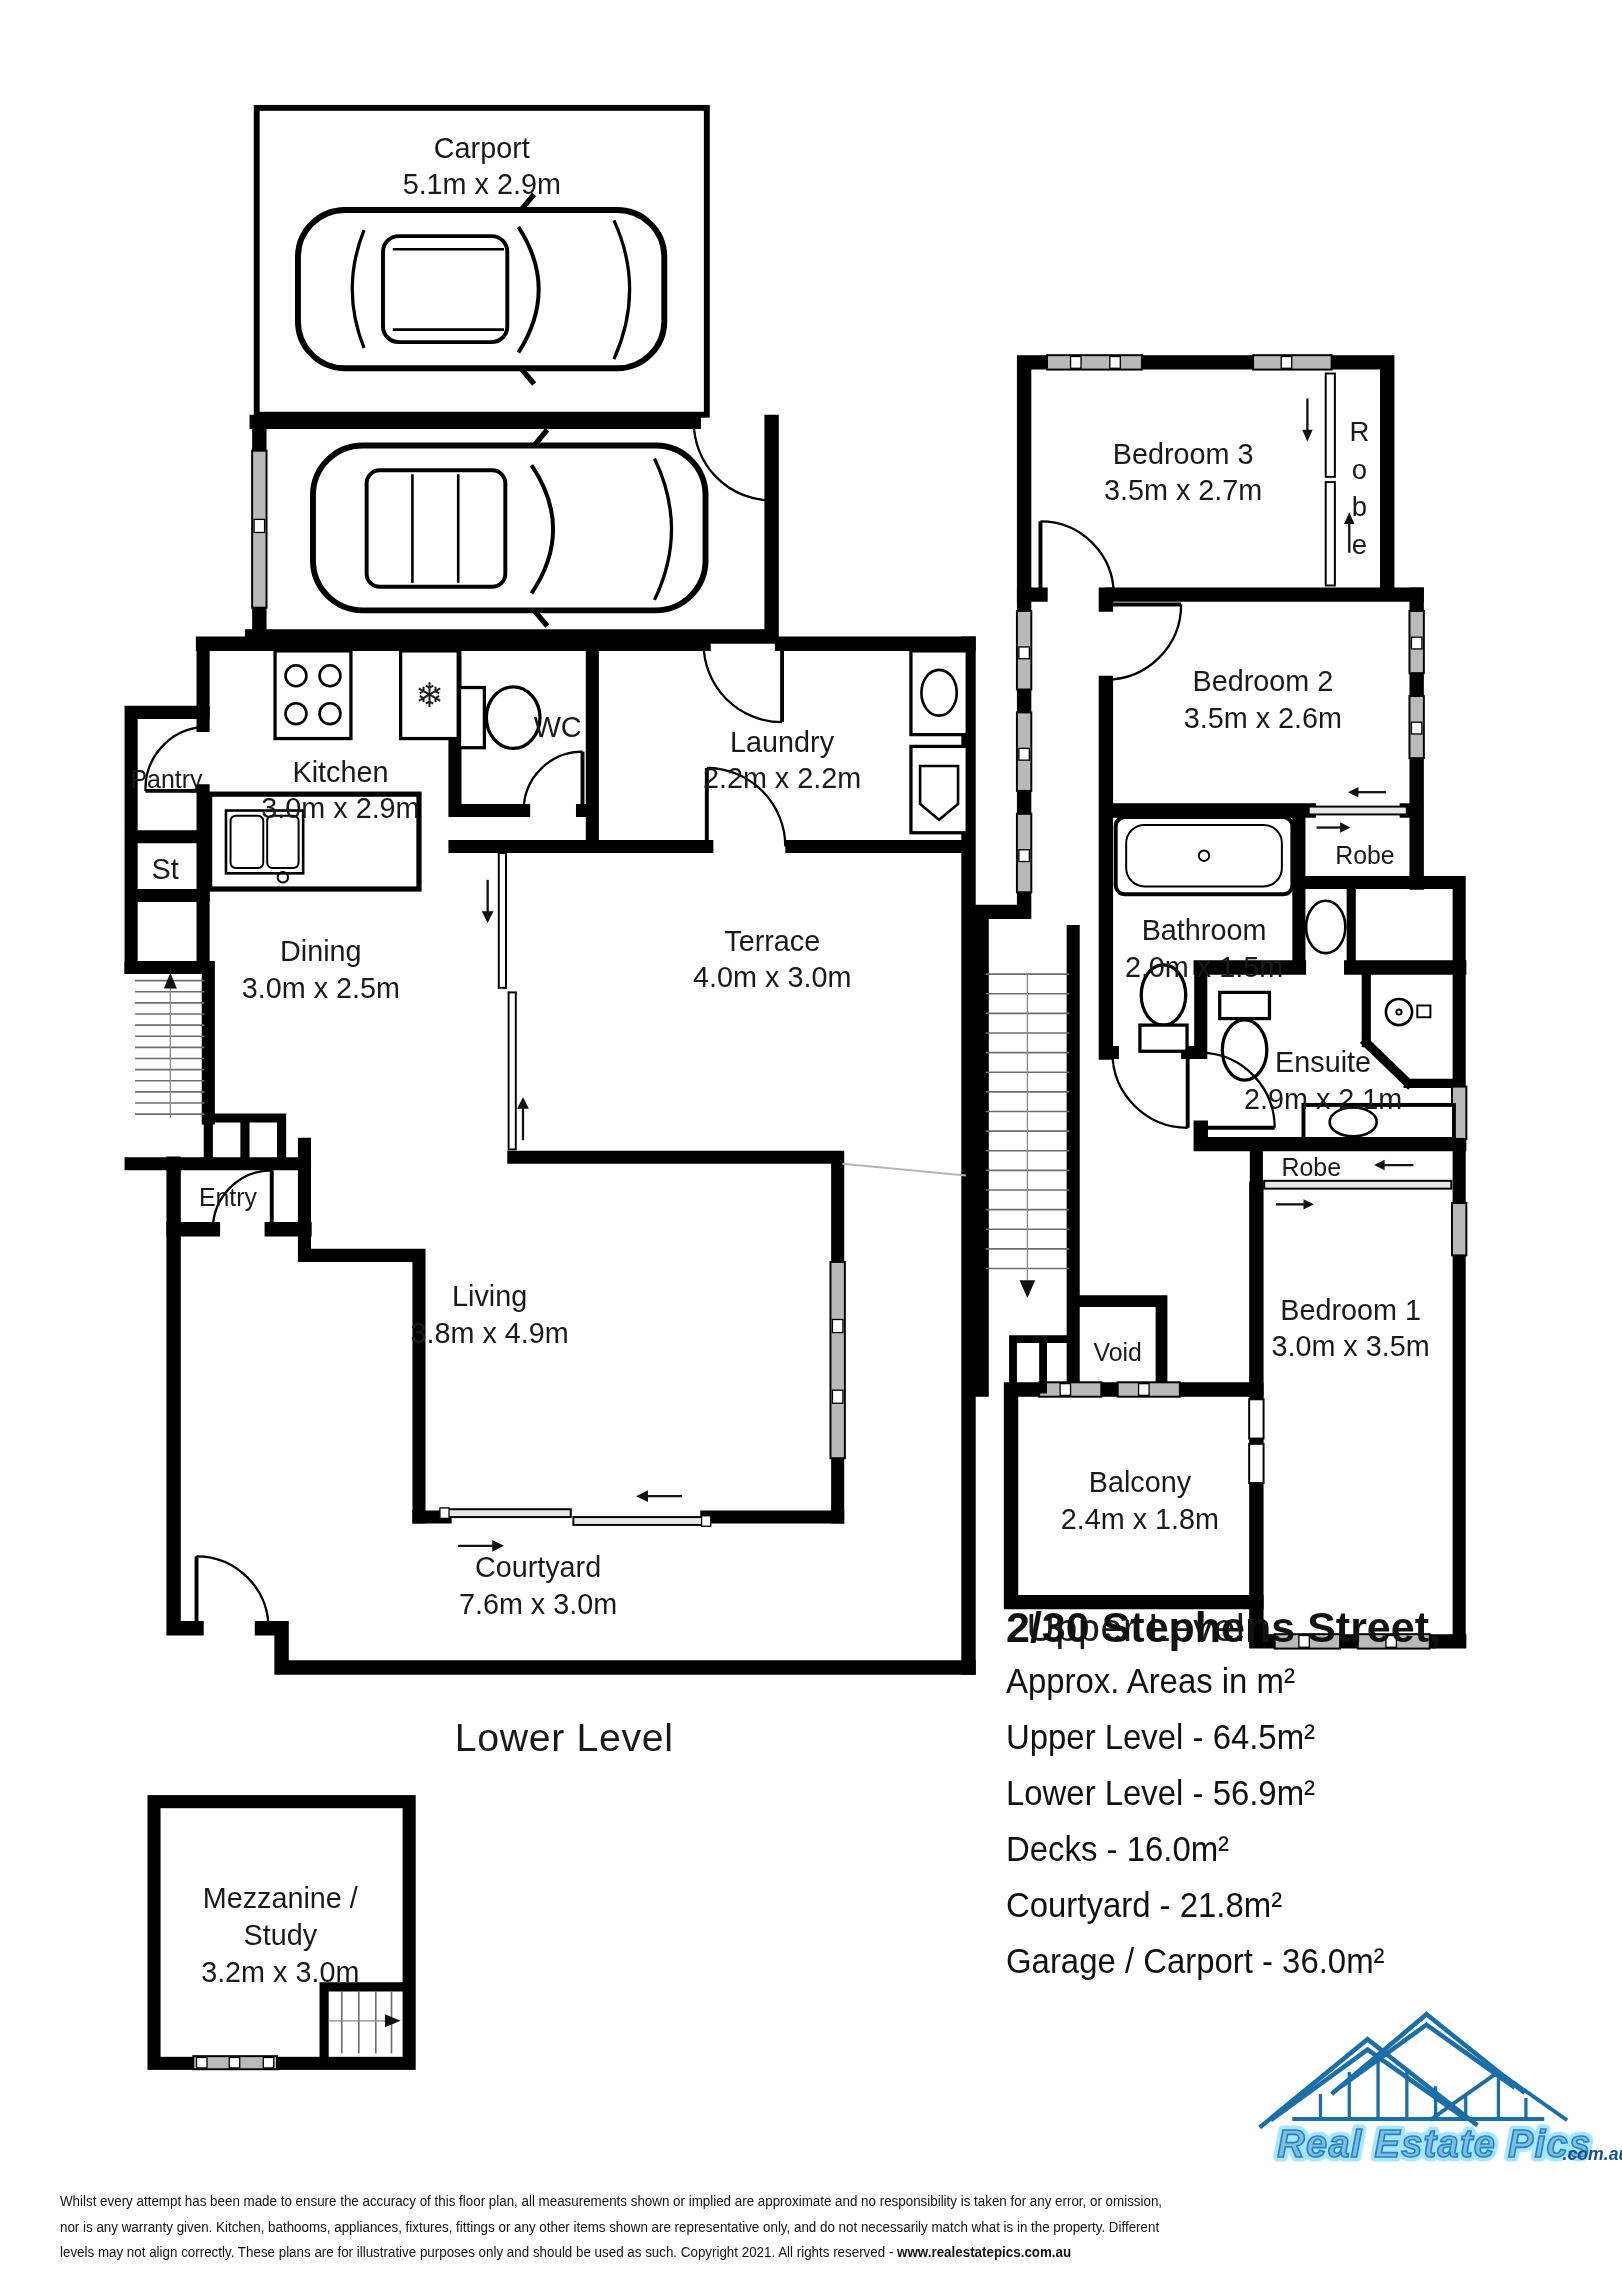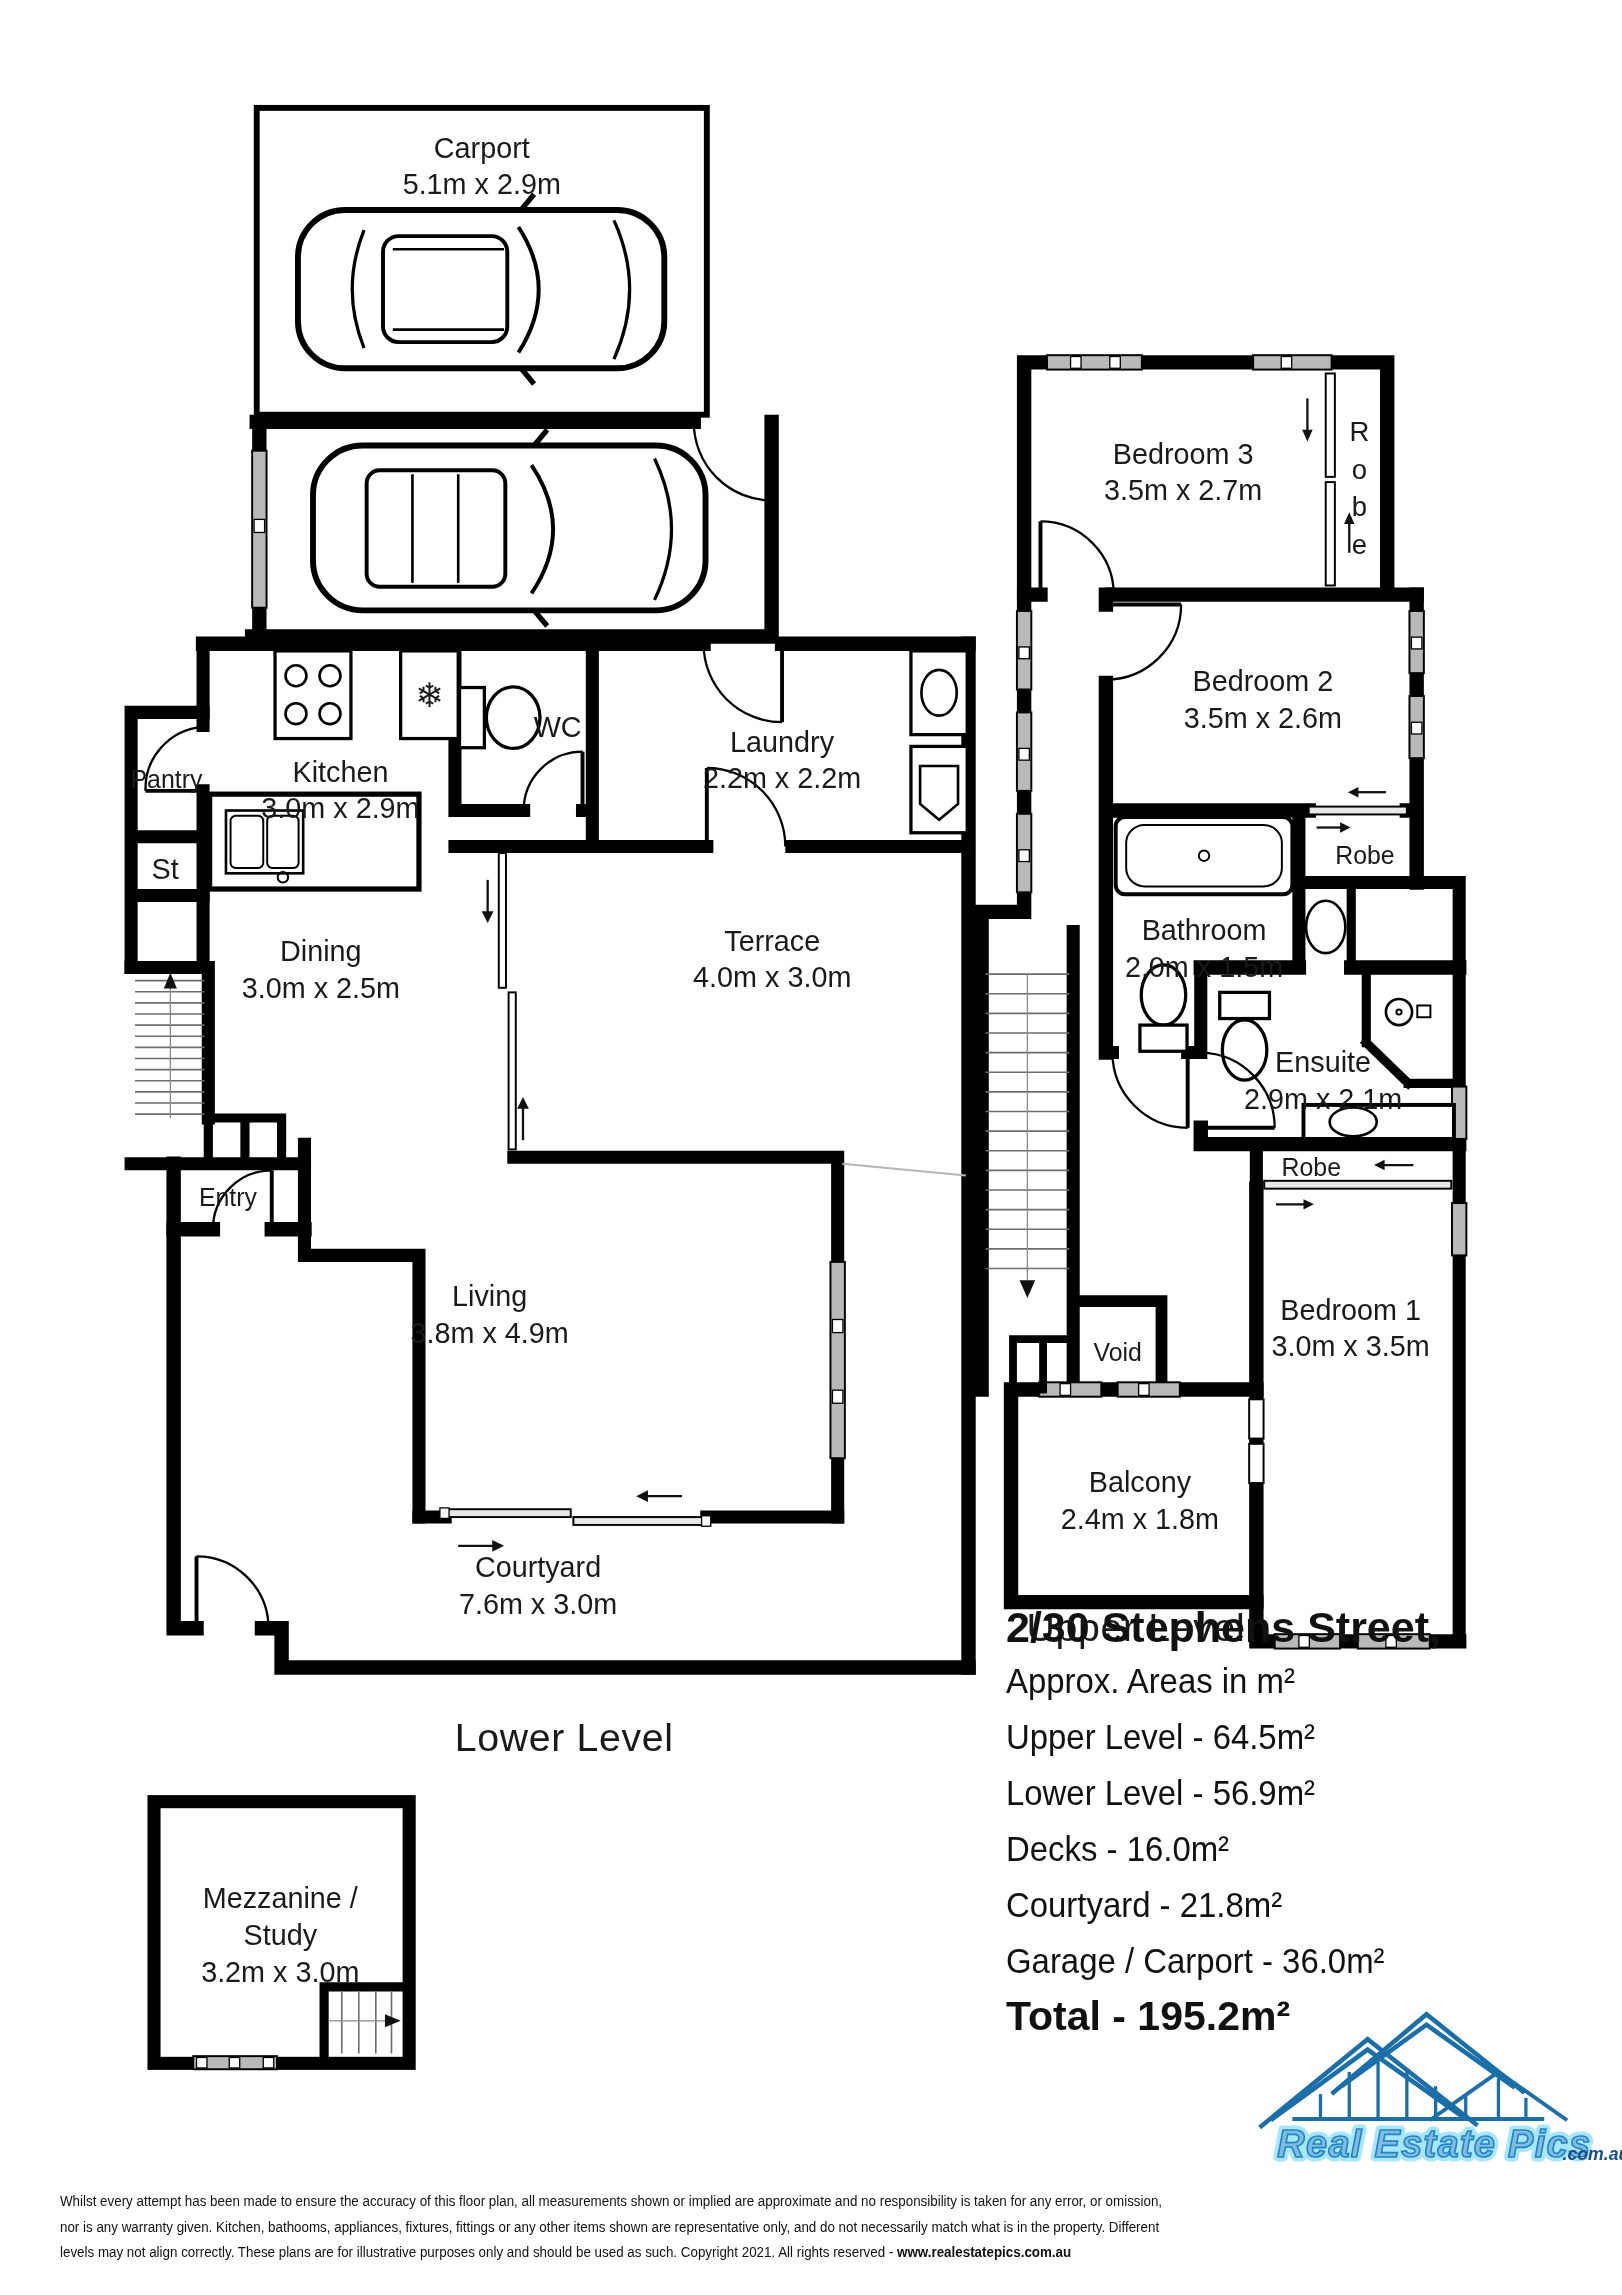--- a/index.html
+++ b/index.html
@@ -401,21 +401,20 @@
 <div class="vlabel">Robe</div>
 
 <div class="info">
   <div class="addr">2/30 Stephens Street,</div>
   <div class="areas">Approx. Areas in m²</div>
   <div class="areas">Upper Level - 64.5m²</div>
   <div class="areas">Lower Level - 56.9m²</div>
   <div class="areas">Decks - 16.0m²</div>
   <div class="areas">Courtyard - 21.8m²</div>
   <div class="areas">Garage / Carport - 36.0m²</div>
-  <div class="total">Total - 195.2m²</div>
 </div>
 
 <div class="disclaimer">
   <div class="dline">Whilst every attempt has been made to ensure the accuracy of this floor plan, all measurements shown or implied are approximate and no responsibility is taken for any error, or omission,</div>
   <div class="dline">nor is any warranty given.  Kitchen, bathooms, appliances, fixtures, fittings or any  other items shown  are representative only, and do not necessarily match what is in the property.  Different</div>
   <div class="dline"><span>levels may not align correctly.  These plans are for illustrative purposes only and should be used as such.  Copyright 2021.  All rights reserved - </span><b>www.realestatepics.com.au</b></div>
 </div>
 </div>
 
 

